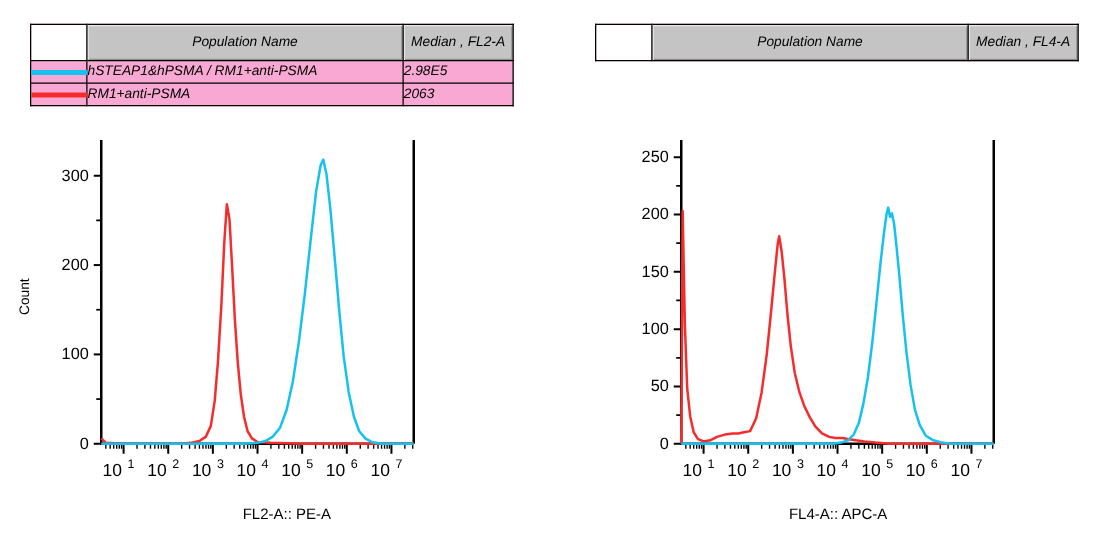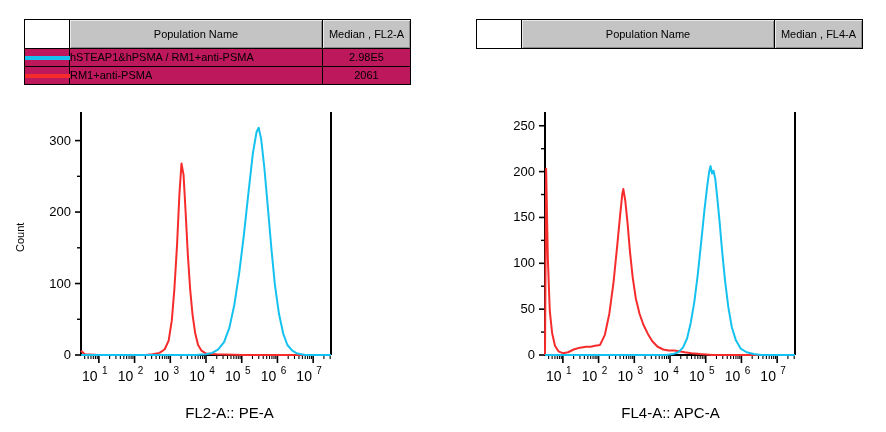--- a/index.html
+++ b/index.html
@@ -23,21 +23,22 @@
   }
   #panel-left  { left: 0; }
   #panel-right { left: 443px; }
 
   
   .legend-table {
     position: absolute;
     border-collapse: collapse;
     table-layout: fixed;
     font-size: 11px;
-    background: #be185d;
+    background: #f9a8d4;
+    font-style: italic;
   }
   #panel-left  .legend-table { left: 24px; top: 19px; width: 385px; }
   #panel-right .legend-table { left: 33px; top: 19px; width: 385px; }
 
   .legend-table td, .legend-table th {
     border: 1px solid #000000;
     padding: 0;
     font-weight: normal;
     font-size: 11px;
     line-height: 13px;
@@ -58,21 +59,21 @@
     box-shadow: none;
   }
   .row-cell {
     height: 17px;
     padding-left: 3px;
     white-space: nowrap;
     overflow: hidden;
   }
   .row-median {
     height: 17px;
-    text-align: center;
+    text-align: left;
     padding-right: 4px;
   }
   .swatch-cell {
     height: 17px;
     padding: 0;
     position: relative;
   }
   .swatch-line {
     position: absolute;
     left: 0px;
@@ -90,21 +91,21 @@
     width: 443px;
     height: 300px;
   }
   .plot-svg { display: block; }
 
   .axis-title {
     position: absolute;
     top: 404px;
     width: 443px;
     text-align: center;
-    font-size: 15px;
+    font-size: 12px;
   }
   #panel-left  .axis-title { left: 8px; }
   #panel-right .axis-title { left: 6px; }
 
   .ylabel {
     position: absolute;
     font-size: 11px;
     transform: rotate(-90deg);
     transform-origin: left top;
     white-space: nowrap;
@@ -130,21 +131,21 @@
           <div class="swatch-line" id="sw-l0" style="background: rgb(21, 194, 239);"></div>
         </td>
         <td class="row-cell">hSTEAP1&amp;hPSMA / RM1+anti-PSMA</td>
         <td class="row-median">2.98E5</td>
       </tr>
       <tr>
         <td class="swatch-cell">
           <div class="swatch-line" id="sw-l1" style="background: rgb(246, 44, 44);"></div>
         </td>
         <td class="row-cell">RM1+anti-PSMA</td>
-        <td class="row-median">2061</td>
+        <td class="row-median">2063</td>
       </tr>
     </tbody>
   </table>
 
   <div class="plot-wrap">
     <svg class="plot-svg" id="svg-left" width="443" height="300">
         <path d="M81 8 L81 251 L331 251" stroke="#000" stroke-width="2" fill="none"></path>
         <line x1="331" y1="8" x2="331" y2="251" stroke="#000" stroke-width="2"></line>
         <line x1="75" y1="251" x2="81" y2="251" stroke="#000" stroke-width="1.6"></line>
         <text x="71" y="255" text-anchor="end" font-size="13" font-family="&quot;Liberation Sans&quot;, sans-serif" fill="#000">0</text>

